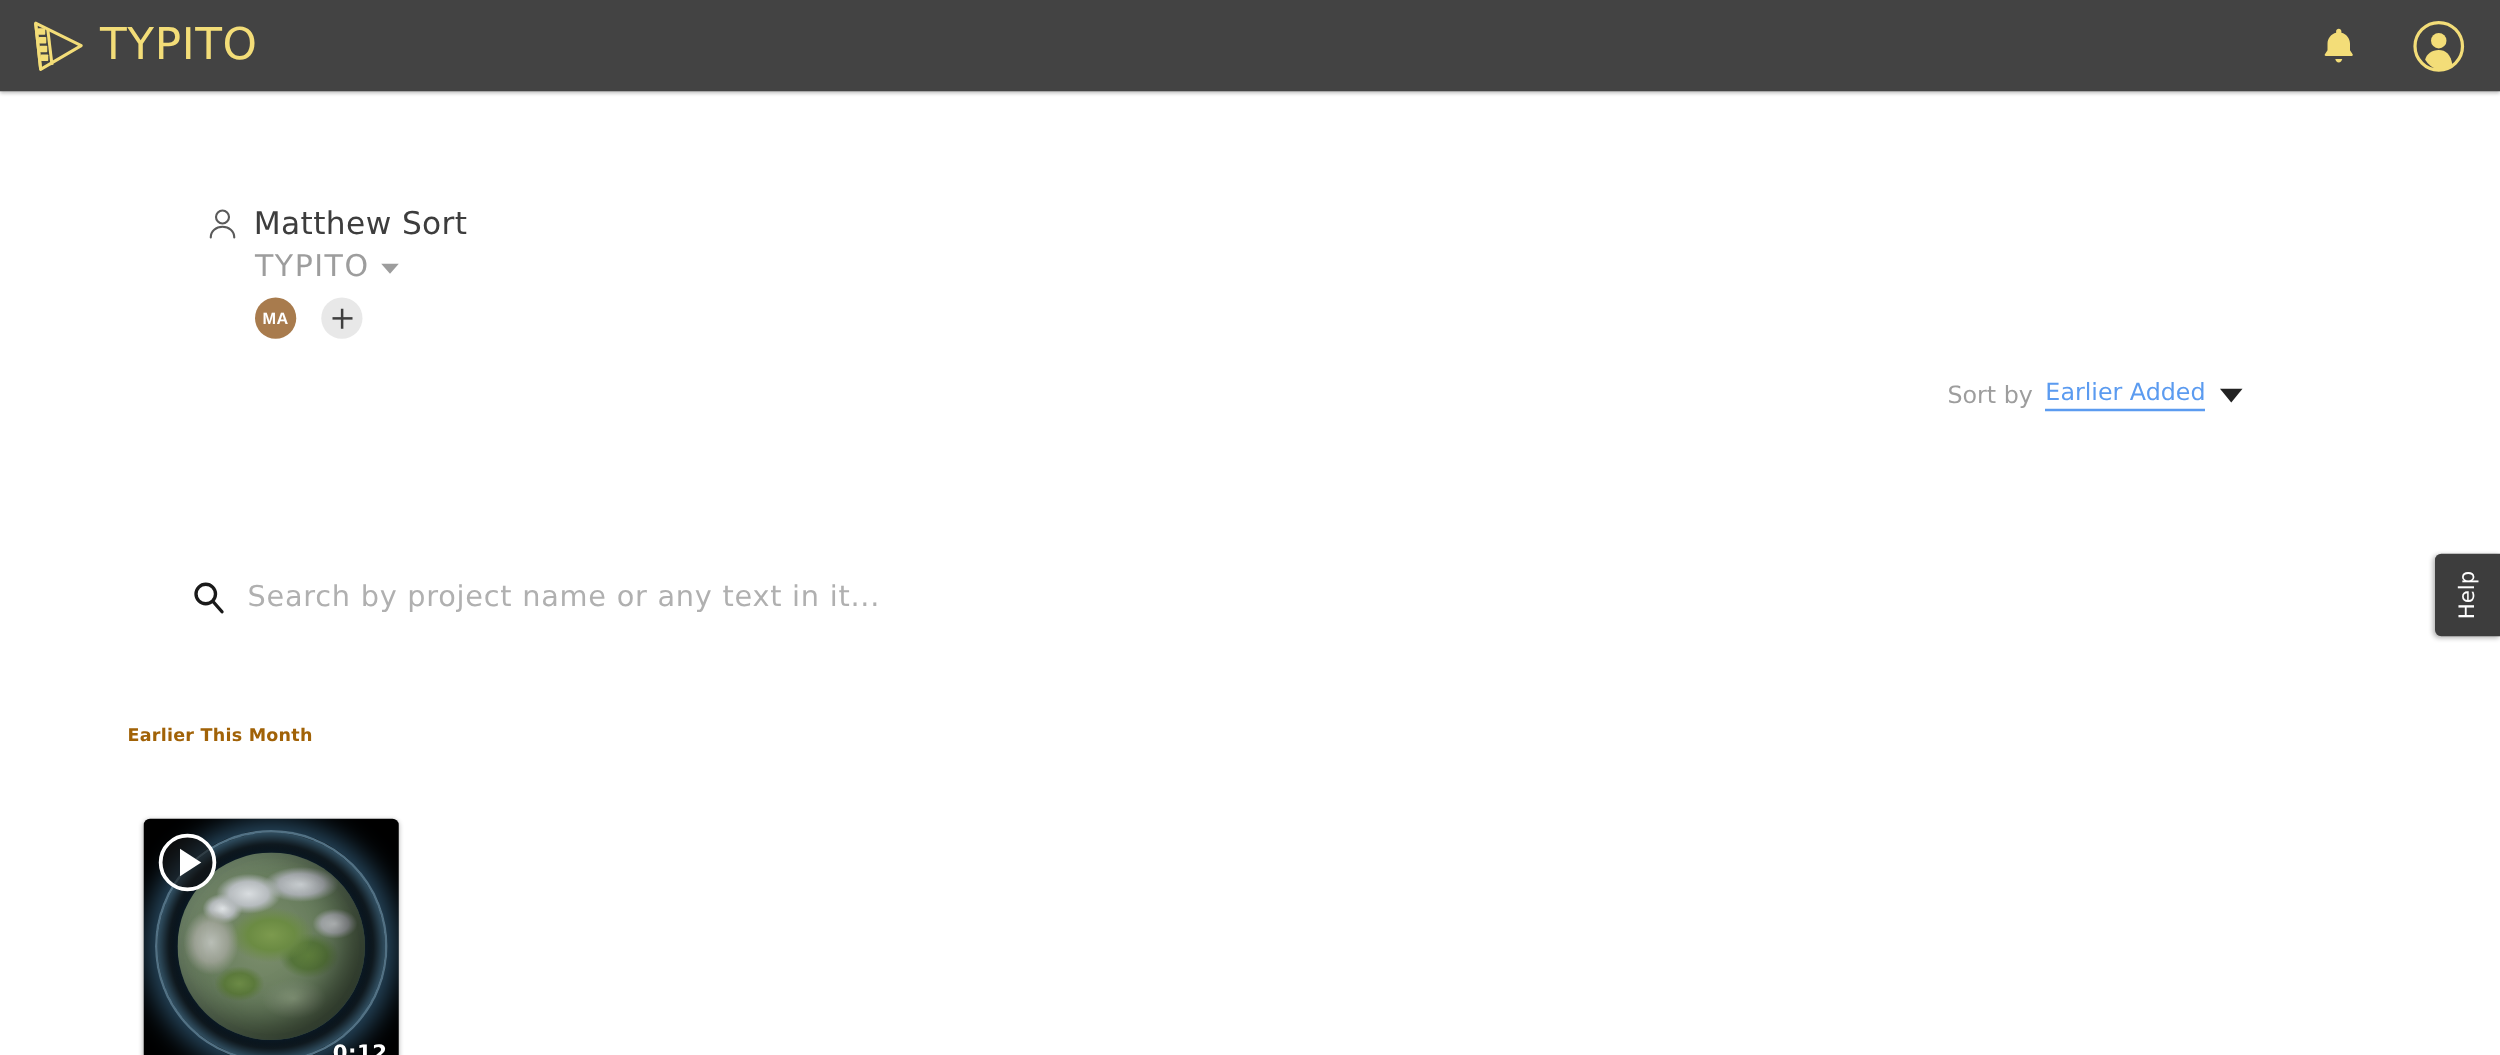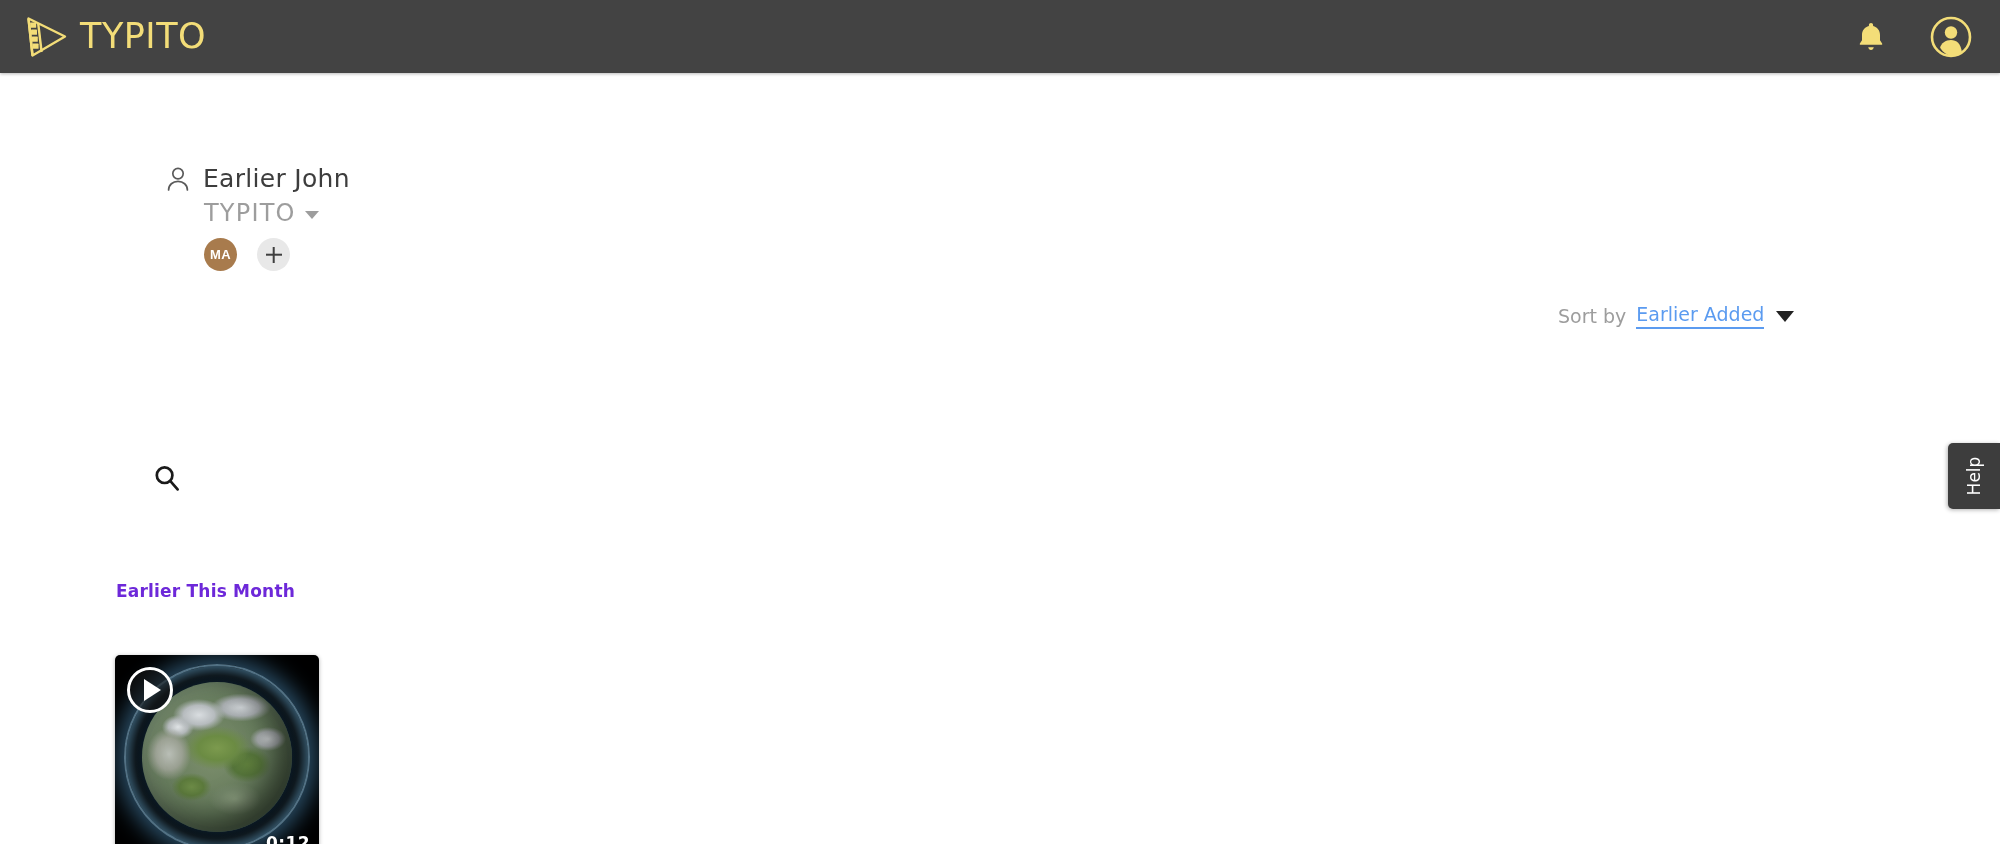--- a/index.html
+++ b/index.html
@@ -137,22 +137,22 @@
   .search-input {
     border: none; outline: none; background: transparent;
     font-size: 23px; color: #3d3d3d; width: 820px;
     letter-spacing: .6px;
     font-family: "DejaVu Sans", sans-serif;
   }
   .search-input::placeholder { color: #b0b0b0; }
 
   
   .section-title {
-    position: absolute; left: 116px; top: 508px;
-    font-size: 17px; font-weight: 700; color: #6d28d9;
+    position: absolute; left: 102px; top: 508px;
+    font-size: 14px; font-weight: 700; color: #a16207;
     letter-spacing: .2px;
     font-family: "DejaVu Sans", sans-serif;
   }
 
   
   .project-grid {
     position: absolute; left: 115px; top: 582px;
     display: flex; gap: 36px;
   }
   .project-card { width: 204px; cursor: pointer; }
@@ -272,21 +272,21 @@
 </div>
 
 <div class="page">
 
   <div class="user-block">
     <div class="user-name-line">
       <svg class="person-icon" width="24" height="26" viewBox="0 0 24 26">
         <circle cx="12" cy="7.6" r="5.2" fill="none" stroke="#5a5a5a" stroke-width="1.7"></circle>
         <path d="M2.6 24c0-5.2 4.2-8.6 9.4-8.6s9.4 3.4 9.4 8.6" fill="none" stroke="#5a5a5a" stroke-width="1.7" stroke-linecap="round"></path>
       </svg>
-      <span class="user-name">Earlier John</span>
+      <span class="user-name">Matthew Sort</span>
     </div>
 
     <div class="org-line">
       <span class="org-name">TYPITO</span>
       <span class="caret-down"></span>
     </div>
 
     <div class="members-row">
       <div class="member-avatar">MA</div>
       <button class="add-member" aria-label="Add member"></button>
@@ -298,20 +298,21 @@
     <span class="sort-label">Sort by</span>
     <span class="sort-value">Earlier Added</span>
     <span class="sort-caret"></span>
   </div>
 
   <div class="search-row">
     <svg class="search-icon" width="30" height="30" viewBox="0 0 30 30">
       <circle cx="12.6" cy="12.2" r="7.8" fill="none" stroke="#1a1a1a" stroke-width="2.7"></circle>
       <line x1="18.4" y1="18.2" x2="25.6" y2="26.4" stroke="#1a1a1a" stroke-width="2.7" stroke-linecap="round"></line>
     </svg>
+    <input class="search-input" type="text" placeholder="Search by project name or any text in it..." style="">
   </div>
 
   <div class="section-title">Earlier This Month</div>
 
   <div class="project-grid">
     <div class="project-card">
       <div class="thumb">
         <div class="globe"></div>
         <div class="globe-land"></div>
         <div class="globe-glow"></div>

